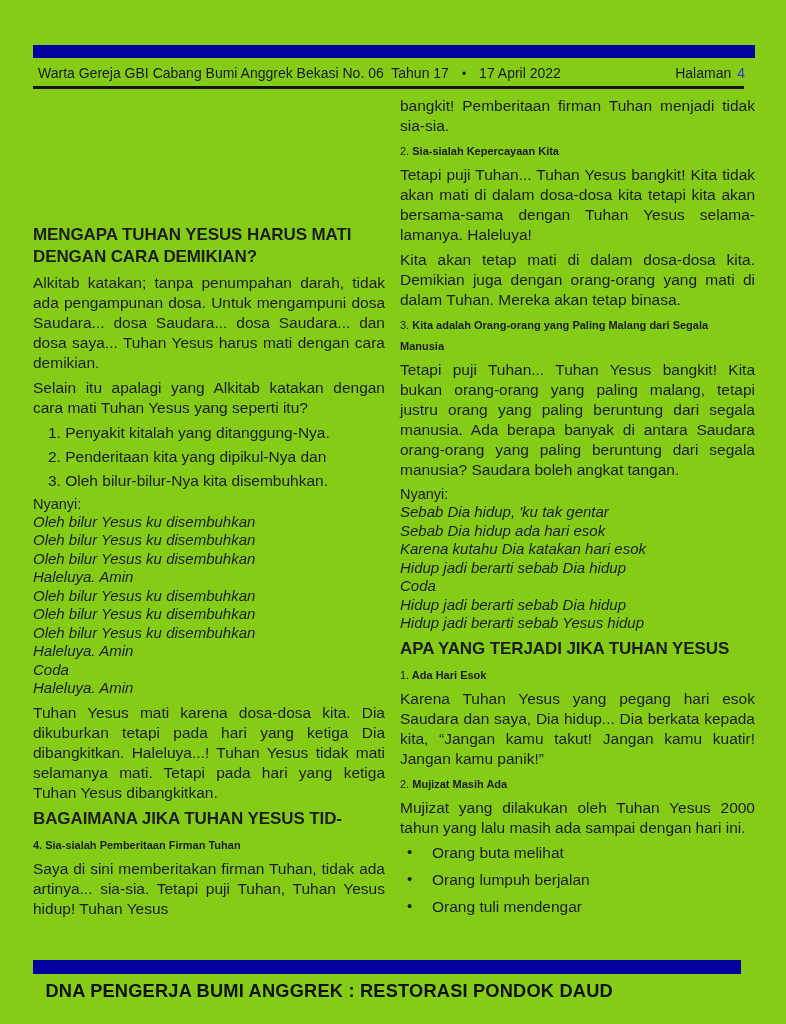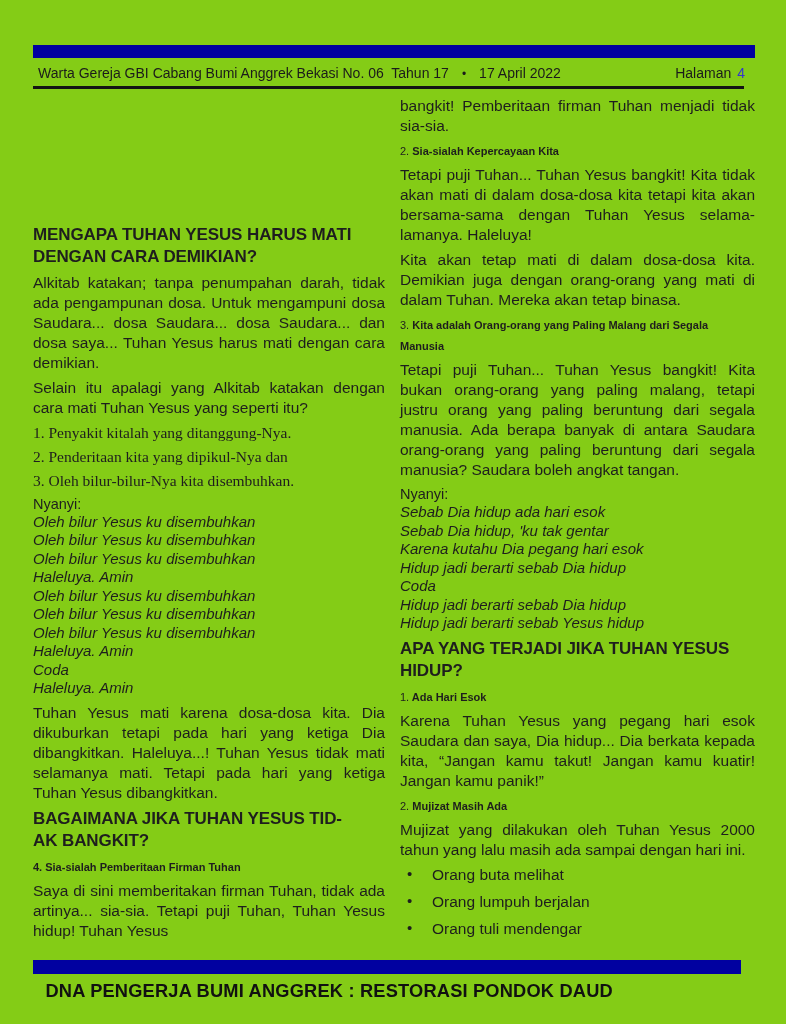--- a/index.html
+++ b/index.html
@@ -27,21 +27,21 @@
   .rule{border-bottom:3px solid #141414;margin-right:11px;}
   .cols{display:flex;gap:15px;padding-top:7px;align-items:flex-end;}
   .col-left{width:352px;}
   .col-right{width:355px;}
   p{margin:0 0 5px 0;font-size:15.5px;line-height:20px;text-align:justify;hyphens:auto;}
   .h1{font-size:17px;font-weight:bold;line-height:22px;margin:0 0 5px 0;letter-spacing:-0.1px;}
   .h1 span{display:block;}
   .gap-top{margin-top:0;}
   .subh{font-size:11px;font-weight:bold;line-height:21px;margin:2px 0 3px 0;text-align:left;}
   .subh .num{font-weight:normal;}
-  .item{margin:0 0 4px 0;text-align:left;font-family:Liberation Serif, serif;}
+  .item{margin:0 0 4px 15px;text-align:left;}
   .label{font-size:14.5px;line-height:18px;margin:1px 0 0 0;}
   .lyrics{margin:0 0 5px 0;}
   .lyr{font-style:italic;font-size:15px;line-height:18.5px;}
   .after-gap{}
   .bullets{list-style:none;margin:2px 0 0 0;padding:0;}
   .bullets li{position:relative;padding-left:32px;font-size:15.5px;line-height:20px;margin-bottom:7px;text-align:left;}
   .b-ic{position:absolute;left:7px;top:-1px;font-size:15px;}
   .footer{position:absolute;left:33px;right:45px;bottom:22px;}
   .footbar{height:14px;background:var(--bar-blue);}
   .foot-text{
@@ -93,46 +93,44 @@
           <div class="lyr">Oleh bilur Yesus ku disembuhkan</div>
           <div class="lyr">Oleh bilur Yesus ku disembuhkan</div>
           <div class="lyr">Oleh bilur Yesus ku disembuhkan</div>
           <div class="lyr">Haleluya. Amin</div>
           <div class="lyr">Coda</div>
           <div class="lyr">Haleluya. Amin</div>
         </div>
         <p class="after-gap">Tuhan Yesus mati karena dosa-dosa kita. Dia dikuburkan tetapi pada hari yang ketiga Dia dibangkitkan. Haleluya...! Tuhan Yesus tidak mati selamanya mati. Tetapi pada hari yang ketiga Tuhan Yesus dibangkitkan.</p>
         <h1 class="h1 gap-top">
           <span>BAGAIMANA JIKA TUHAN YESUS TID-</span>
-          <span>AK BANGKIT?</span>
         </h1>
         <p class="subh">4. Sia-sialah Pemberitaan Firman Tuhan</p>
         <p>Saya di sini memberitakan firman Tuhan, tidak ada artinya... sia-sia. Tetapi puji Tuhan, Tuhan Yesus hidup! Tuhan Yesus</p>
       </div>
 
       <div class="col col-right">
         <p>bangkit! Pemberitaan firman Tuhan menjadi tidak sia-sia.</p>
         <p class="subh"><span class="num">2.</span> <span>Sia-sialah Kepercayaan Kita</span></p>
         <p>Tetapi puji Tuhan... Tuhan Yesus bangkit! Kita tidak akan mati di dalam dosa-dosa kita tetapi kita akan bersama-sama dengan Tuhan Yesus selama-lamanya. Haleluya!</p>
         <p>Kita akan tetap mati di dalam dosa-dosa kita. Demikian juga dengan orang-orang yang mati di dalam Tuhan. Mereka akan tetap binasa.</p>
         <p class="subh"><span class="num">3.</span> <span>Kita adalah Orang-orang yang Paling Malang dari Segala Manusia</span></p>
         <p>Tetapi puji Tuhan... Tuhan Yesus bangkit! Kita bukan orang-orang yang paling malang, tetapi justru orang yang paling beruntung dari segala manusia. Ada berapa banyak di antara Saudara orang-orang yang paling beruntung dari segala manusia? Saudara boleh angkat tangan.</p>
         <div class="label">Nyanyi:</div>
         <div class="lyrics">
+          <div class="lyr">Sebab Dia hidup, 'ku tak gentar</div>
           <div class="lyr">Sebab Dia hidup ada hari esok</div>
-          <div class="lyr">Sebab Dia hidup, 'ku tak gentar</div>
-          <div class="lyr">Karena kutahu Dia pegang hari esok</div>
+          <div class="lyr">Karena kutahu Dia katakan hari esok</div>
           <div class="lyr">Hidup jadi berarti sebab Dia hidup</div>
           <div class="lyr">Coda</div>
           <div class="lyr">Hidup jadi berarti sebab Dia hidup</div>
           <div class="lyr">Hidup jadi berarti sebab Yesus hidup</div>
         </div>
         <h1 class="h1 gap-top">
           <span>APA YANG TERJADI JIKA TUHAN YESUS</span>
-          <span>HIDUP?</span>
         </h1>
         <p class="subh"><span class="num">1.</span> <span>Ada Hari Esok</span></p>
         <p>Karena Tuhan Yesus yang pegang hari esok Saudara dan saya, Dia hidup... Dia berkata kepada kita, “Jangan kamu takut! Jangan kamu kuatir! Jangan kamu panik!”</p>
         <p class="subh"><span class="num">2.</span> <span>Mujizat Masih Ada</span></p>
         <p>Mujizat yang dilakukan oleh Tuhan Yesus 2000 tahun yang lalu masih ada sampai dengan hari ini.</p>
         <ul class="bullets">
           <li><span class="b-ic">•</span><span>Orang buta melihat</span></li>
           <li><span class="b-ic">•</span><span>Orang lumpuh berjalan</span></li>
           <li><span class="b-ic">•</span><span>Orang tuli mendengar</span></li>
         </ul>

